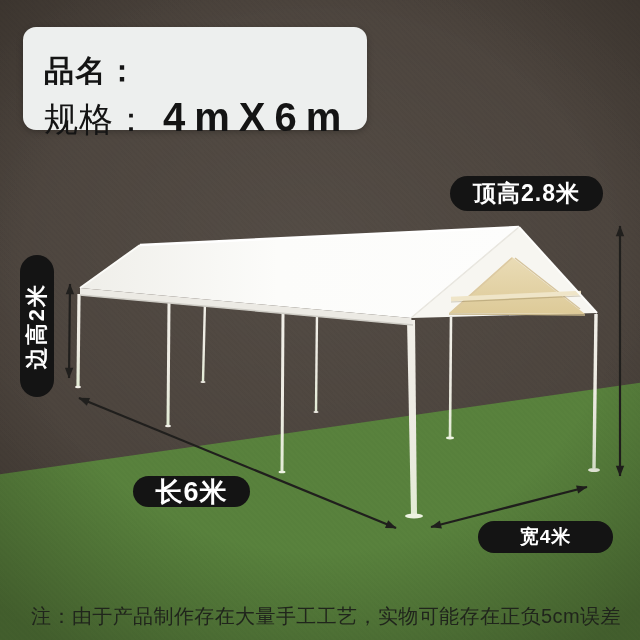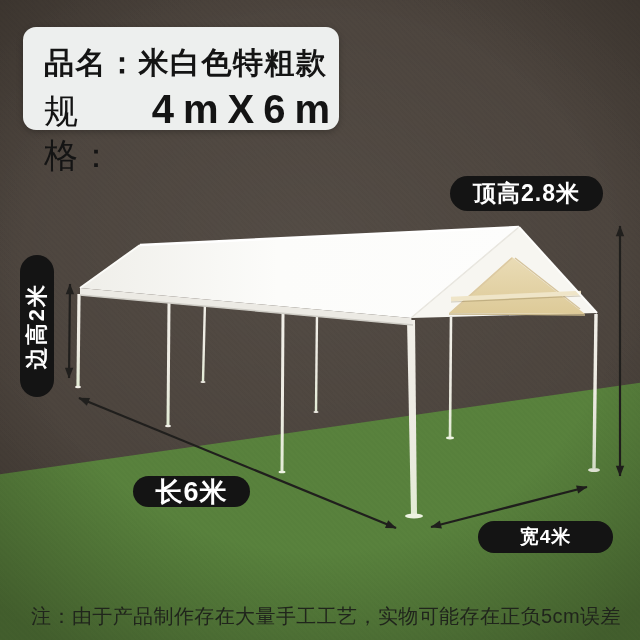--- a/index.html
+++ b/index.html
@@ -13,27 +13,27 @@
     radial-gradient(ellipse 120% 90% at 48% 38%, rgba(255,255,255,0.05), rgba(0,0,0,0) 55%),
     var(--brown);}
   .bg-green{position:absolute;inset:0;background:var(--green);
     clip-path:polygon(0 74.1%,100% 59.8%,100% 100%,0 100%);}
   .grain{position:absolute;inset:0;opacity:.5;background:
     repeating-linear-gradient(47deg, rgba(255,255,255,0.012) 0 2px, rgba(0,0,0,0.015) 2px 4px);}
   .tent-svg{position:absolute;left:0;top:0;}
   .vignette{position:absolute;inset:0;background:
     radial-gradient(ellipse 75% 68% at 50% 44%, rgba(0,0,0,0) 62%, rgba(15,12,8,0.30) 100%);}
   
-  .spec-box{position:absolute;left:23px;top:27px;width:316px;height:103px;
+  .spec-box{position:absolute;left:23px;top:27px;width:344px;height:103px;
     background:var(--boxbg);border-radius:13px;color:var(--ink);
-    box-shadow:0 2px 6px rgba(0,0,0,0.25);padding:16px 0 0 21px;box-sizing:border-box;}
+    box-shadow:0 2px 6px rgba(0,0,0,0.25);padding:24px 0 0 21px;box-sizing:border-box;}
   .spec-row{display:flex;align-items:baseline;line-height:1.32;}
   .spec-name-label,.spec-name-value{font-size:30px;font-weight:700;letter-spacing:1.5px;}
   .spec-spec-label{font-size:34px;font-weight:400;letter-spacing:1px;}
-  .spec-spec-value{font-size:40px;font-weight:700;letter-spacing:9px;margin-left:26px;}
+  .spec-spec-value{font-size:40px;font-weight:700;letter-spacing:9px;margin-left:14px;}
   
   .pill{position:absolute;background:var(--pill);color:var(--pilltext);
     display:flex;align-items:center;justify-content:center;white-space:nowrap;}
   .pill-top{left:450px;top:176px;width:153px;height:35px;border-radius:18px;
     font-size:23px;font-weight:600;letter-spacing:1px;}
   .pill-length{left:133px;top:476px;width:117px;height:31px;border-radius:21px;
     font-size:27px;font-weight:600;letter-spacing:1px;}
   .pill-width{left:478px;top:521px;width:135px;height:32px;border-radius:16px;
     font-size:19px;font-weight:600;letter-spacing:1px;}
   .pill-side{left:20px;top:255px;width:34px;height:142px;border-radius:17px;}
@@ -121,21 +121,20 @@
       <line x1="79" y1="398" x2="396" y2="528" marker-start="url(#ah)" marker-end="url(#ah)"></line>
       <line x1="431" y1="527" x2="587" y2="487" marker-start="url(#ah)" marker-end="url(#ah)"></line>
     </g>
   </svg>
 
   <div class="vignette"></div>
 
   <div class="spec-box">
     <div class="spec-row">
       <span class="spec-name-label">品名：</span>
-      <span class="spec-name-value">米白色特粗款</span>
     </div>
     <div class="spec-row">
       <span class="spec-spec-label">规格：</span>
       <span class="spec-spec-value">4mX6m</span>
     </div>
   </div>
 
   <div class="pill pill-top">顶高2.8米</div>
   <div class="pill pill-side">
     <span>边高2米</span>

